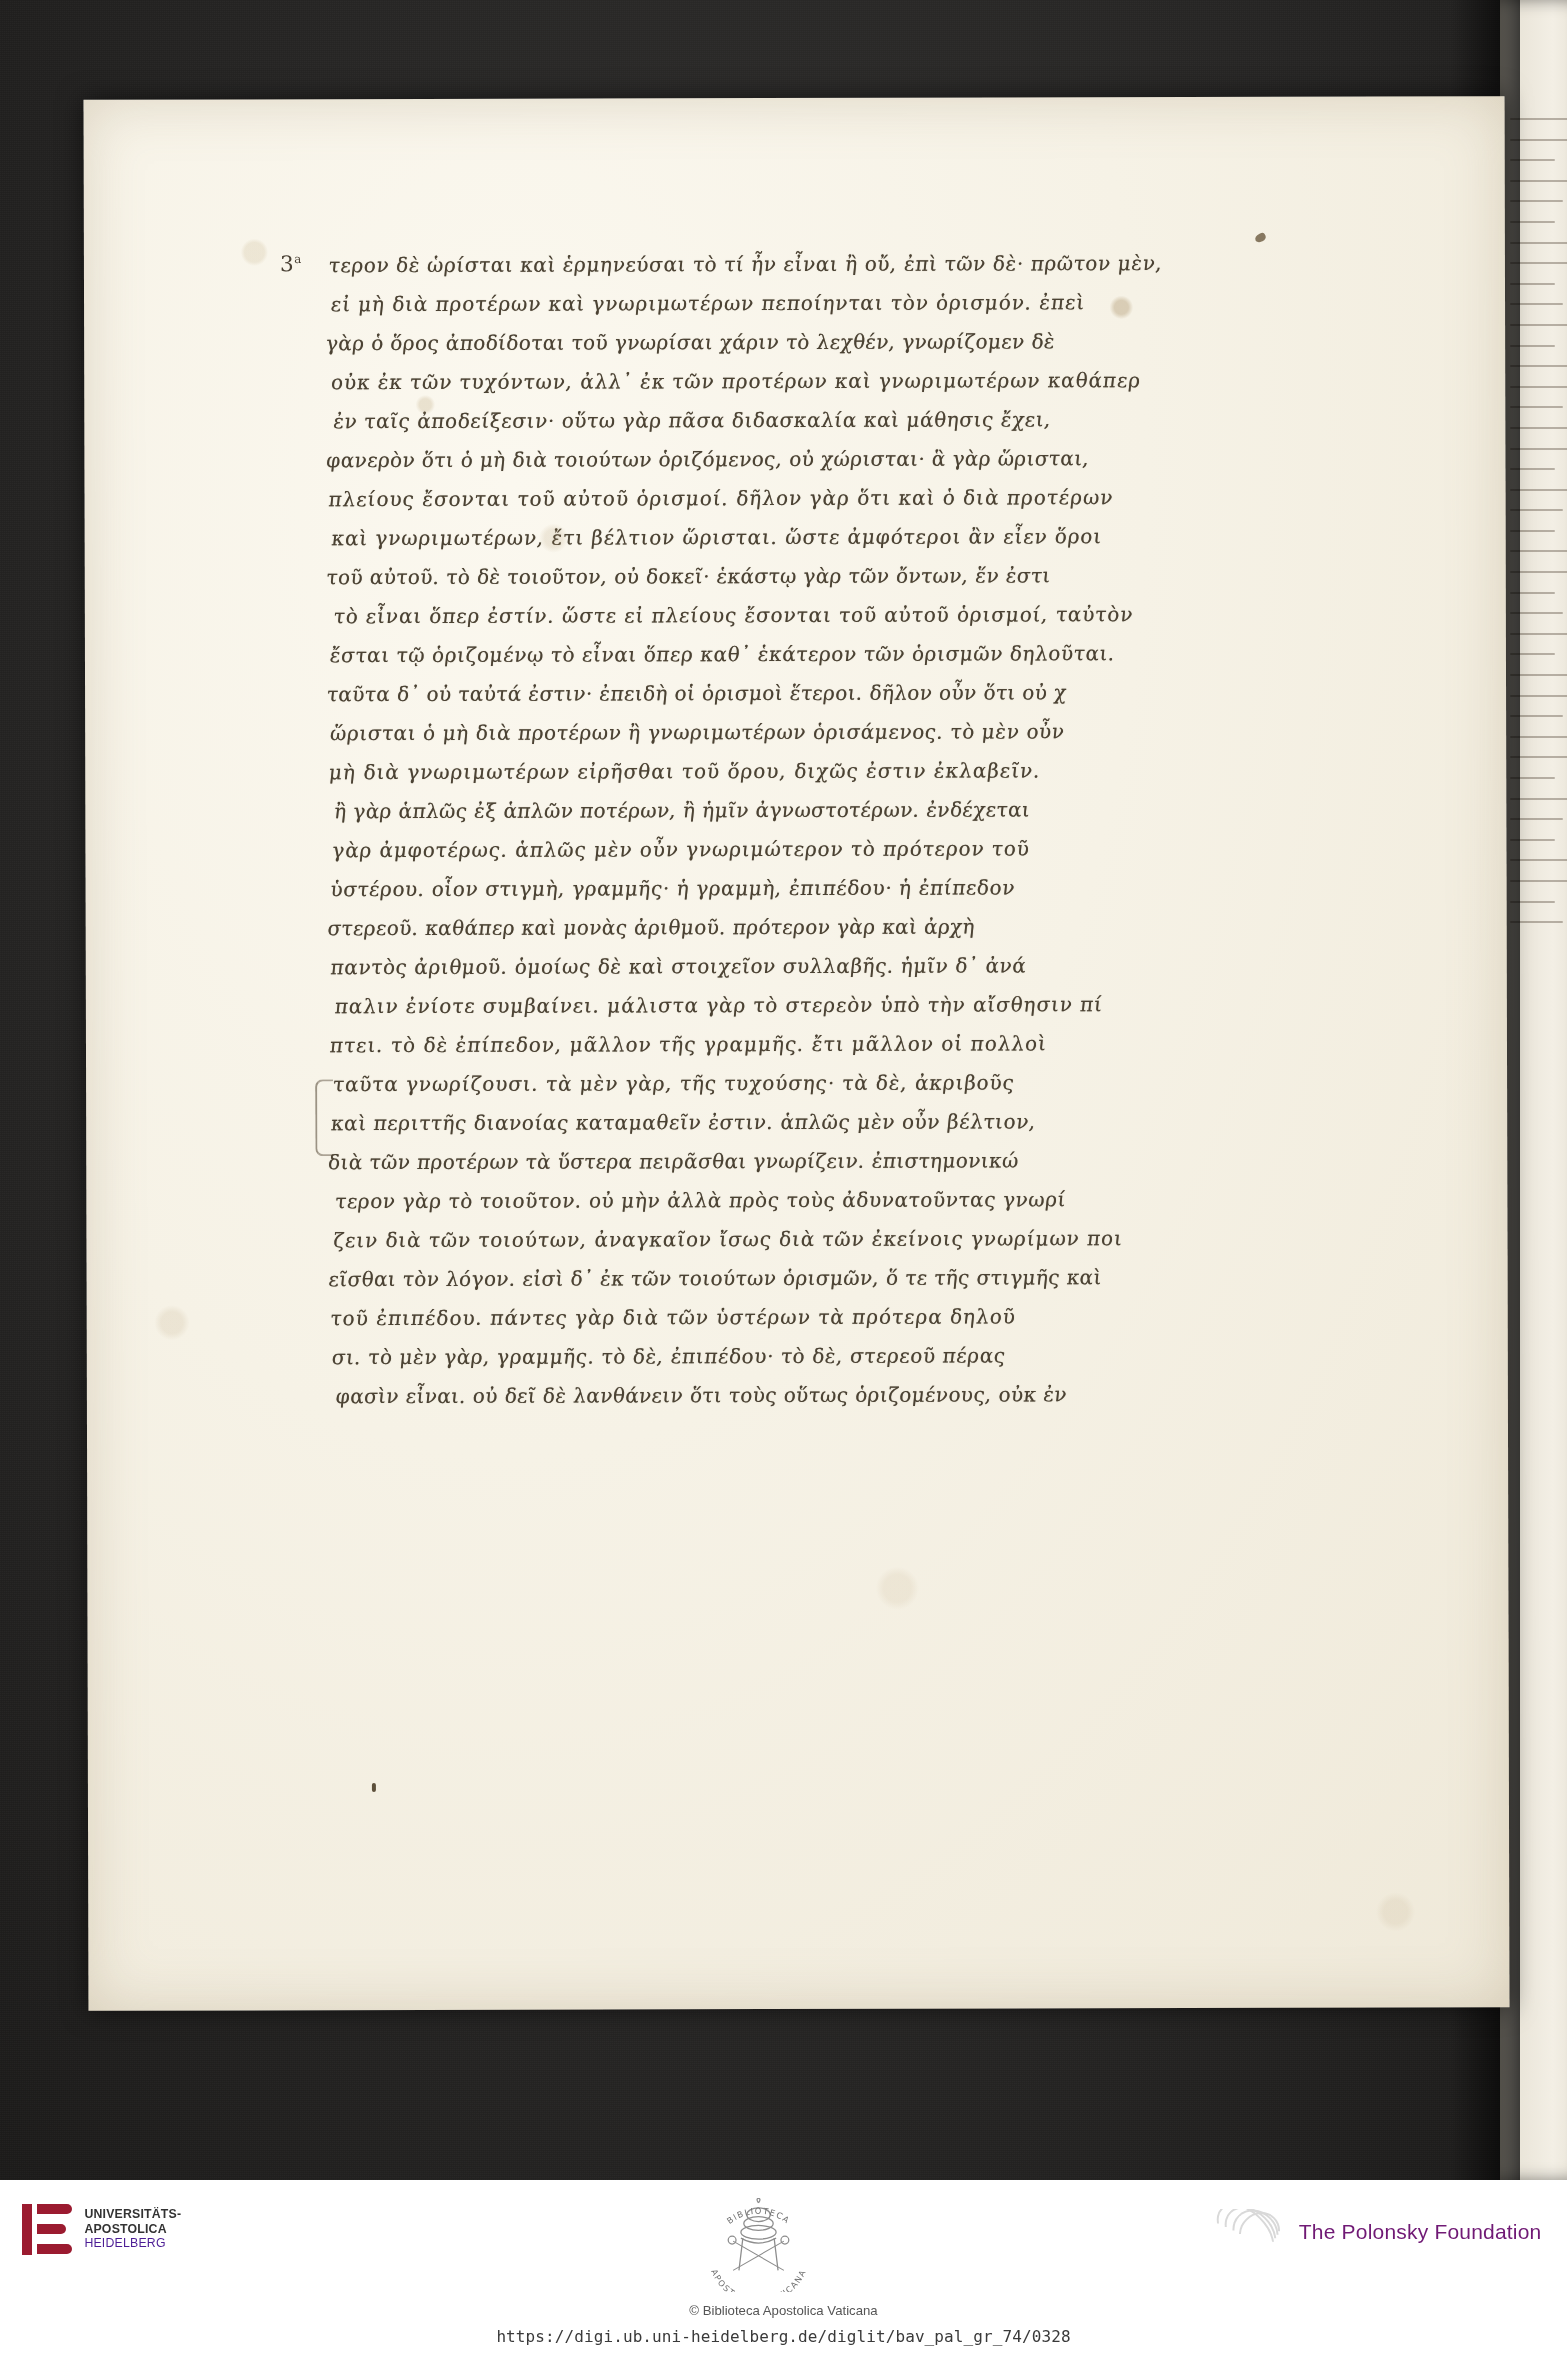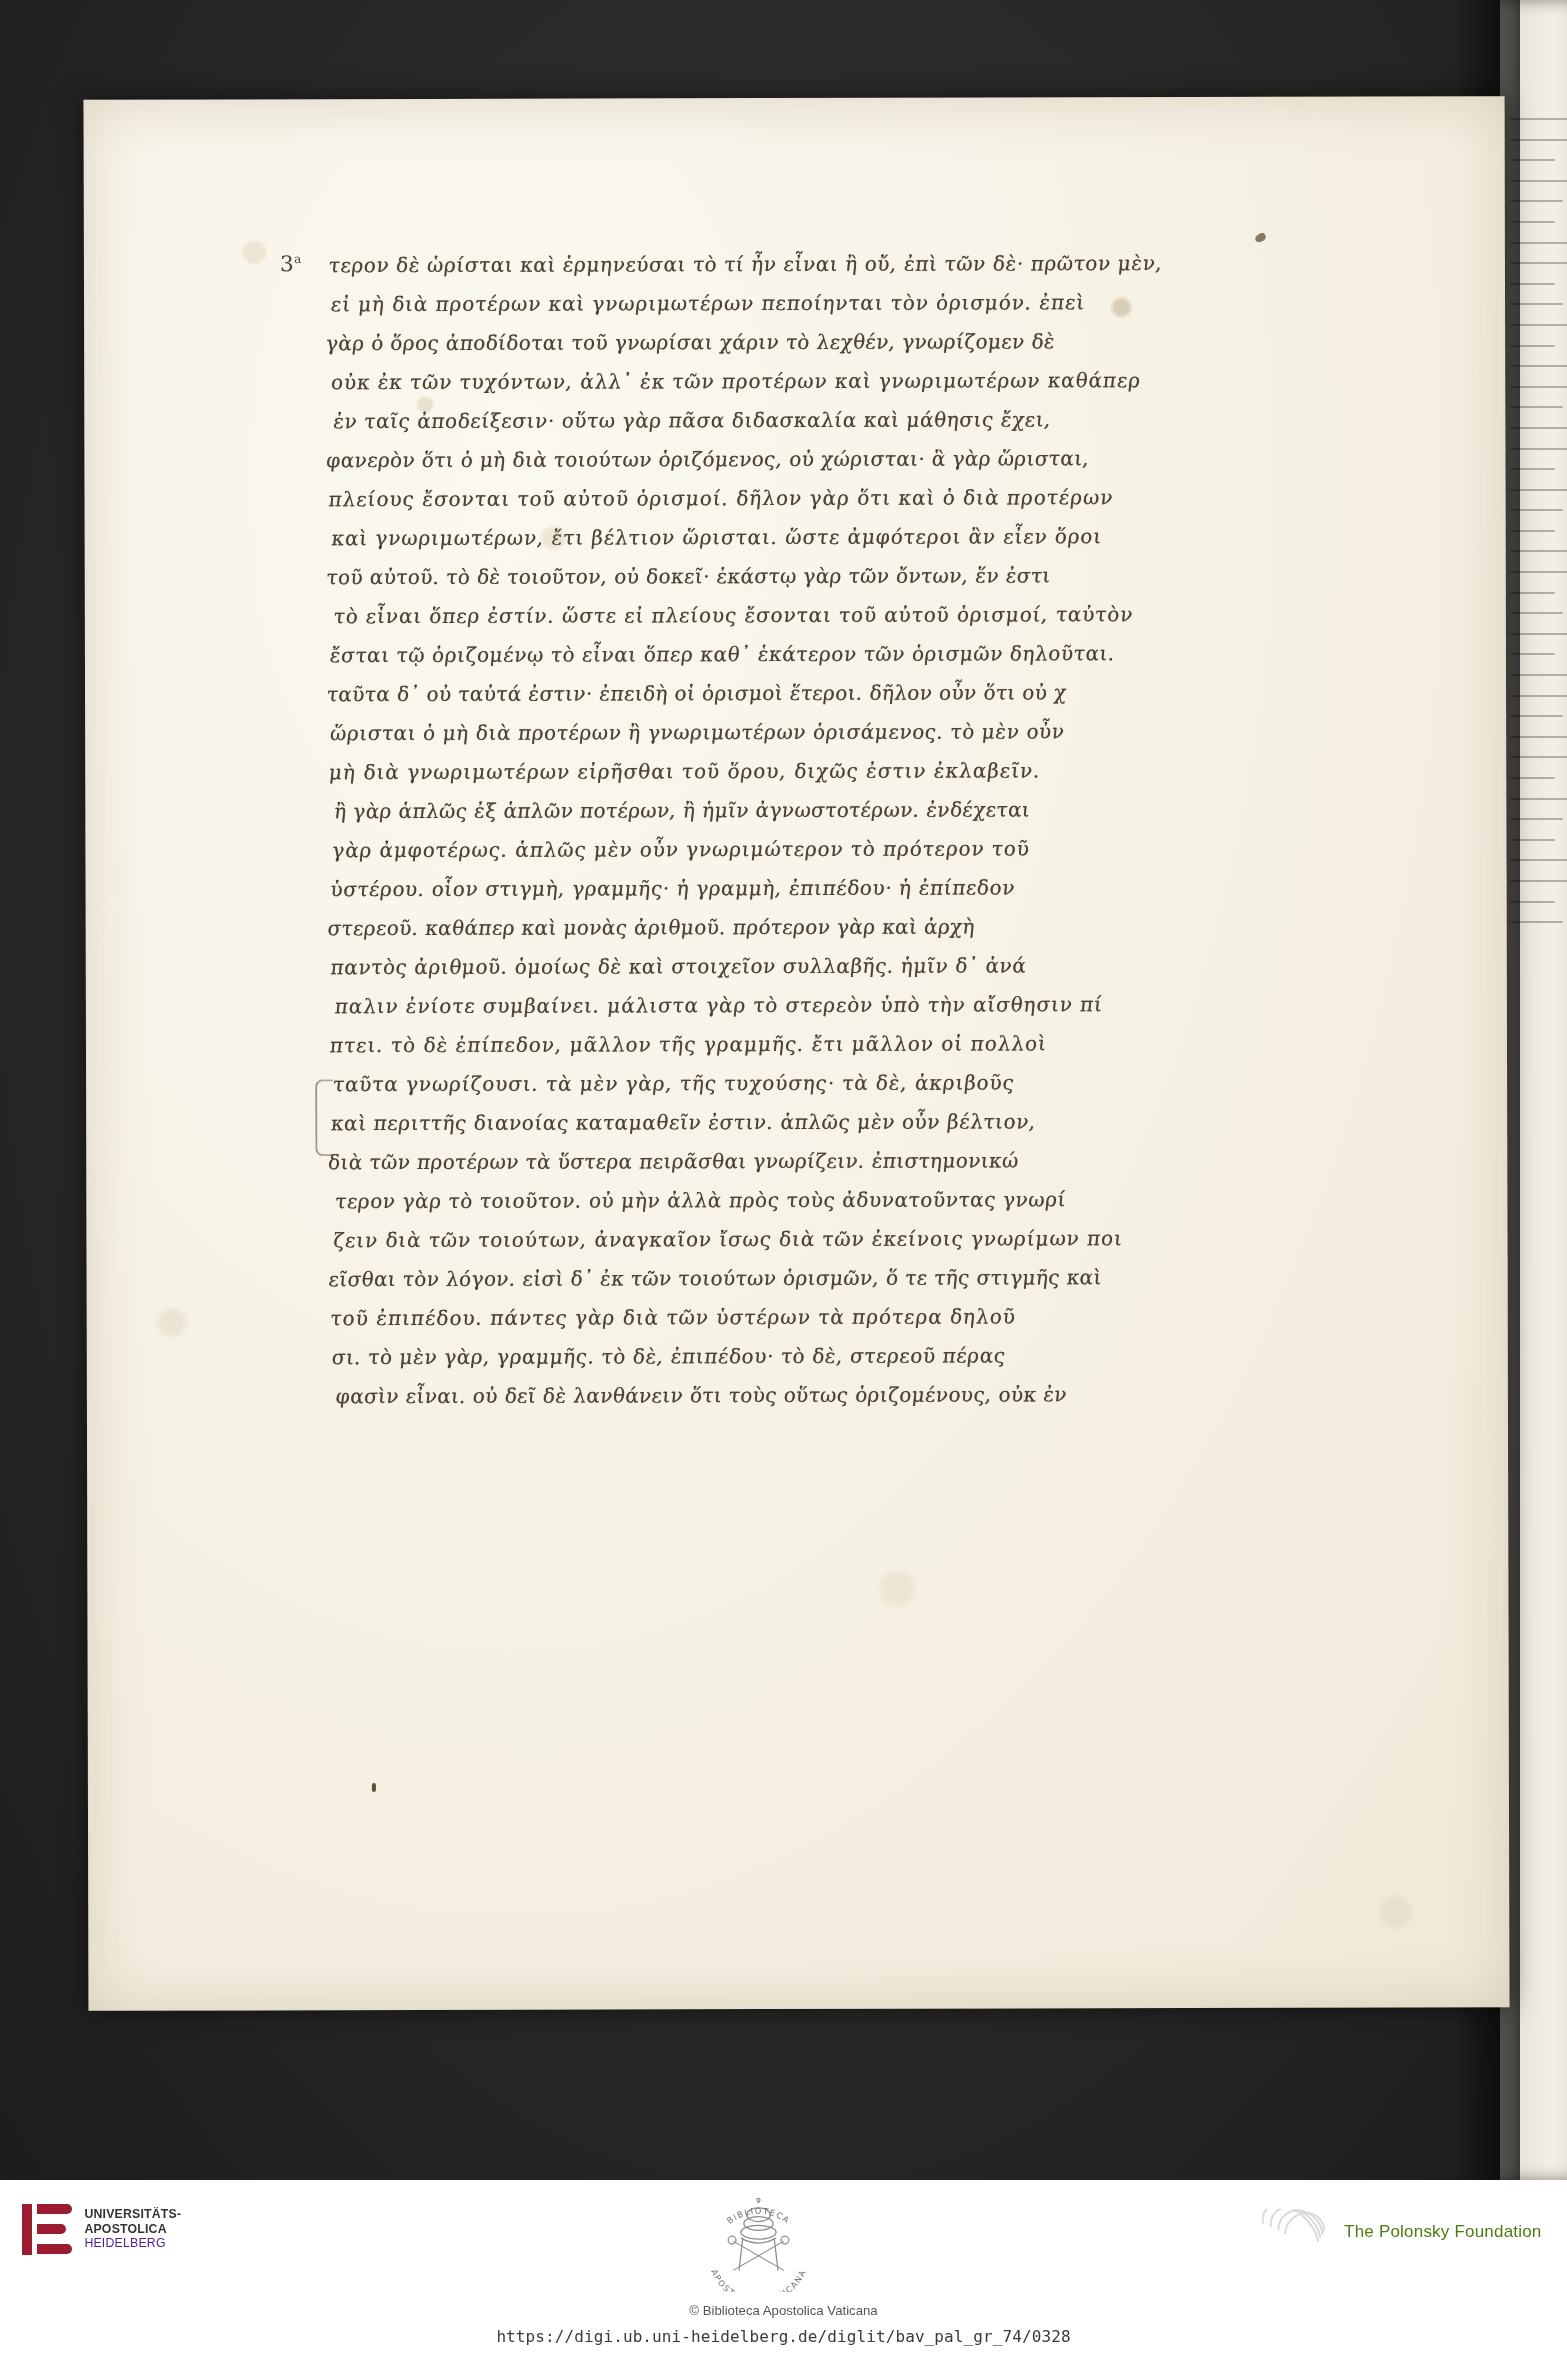--- a/index.html
+++ b/index.html
@@ -262,22 +262,22 @@
     border-bottom-color: transparent;
     border-radius: 50%;
     transform: rotate(45deg);
   }
   #polonsky-mark i:nth-child(1){ left: 2px;  top: 2px;  width: 65px; height: 39px;}
   #polonsky-mark i:nth-child(2){ left: 11.8px; top: 2px;  width: 55px; height: 39px;}
   #polonsky-mark i:nth-child(3){ left: 21.6px; top: 2px;  width: 45px; height: 39px;}
   #polonsky-mark i:nth-child(4){ left: 31px; top: 2px;  width: 35px; height: 39px;}
   #polonsky-text {
     font-family: "Liberation Sans", sans-serif;
-    font-size: 17px;
-    color: #4d7c0f;
+    font-size: 21px;
+    color: #701a75;
     letter-spacing: 0.2px;
   }
 
   #credit-line {
     position: absolute;
     top: 123px;
     left: 0;
     width: 1567px;
     text-align: center;
     font-family: "Liberation Sans", sans-serif;

